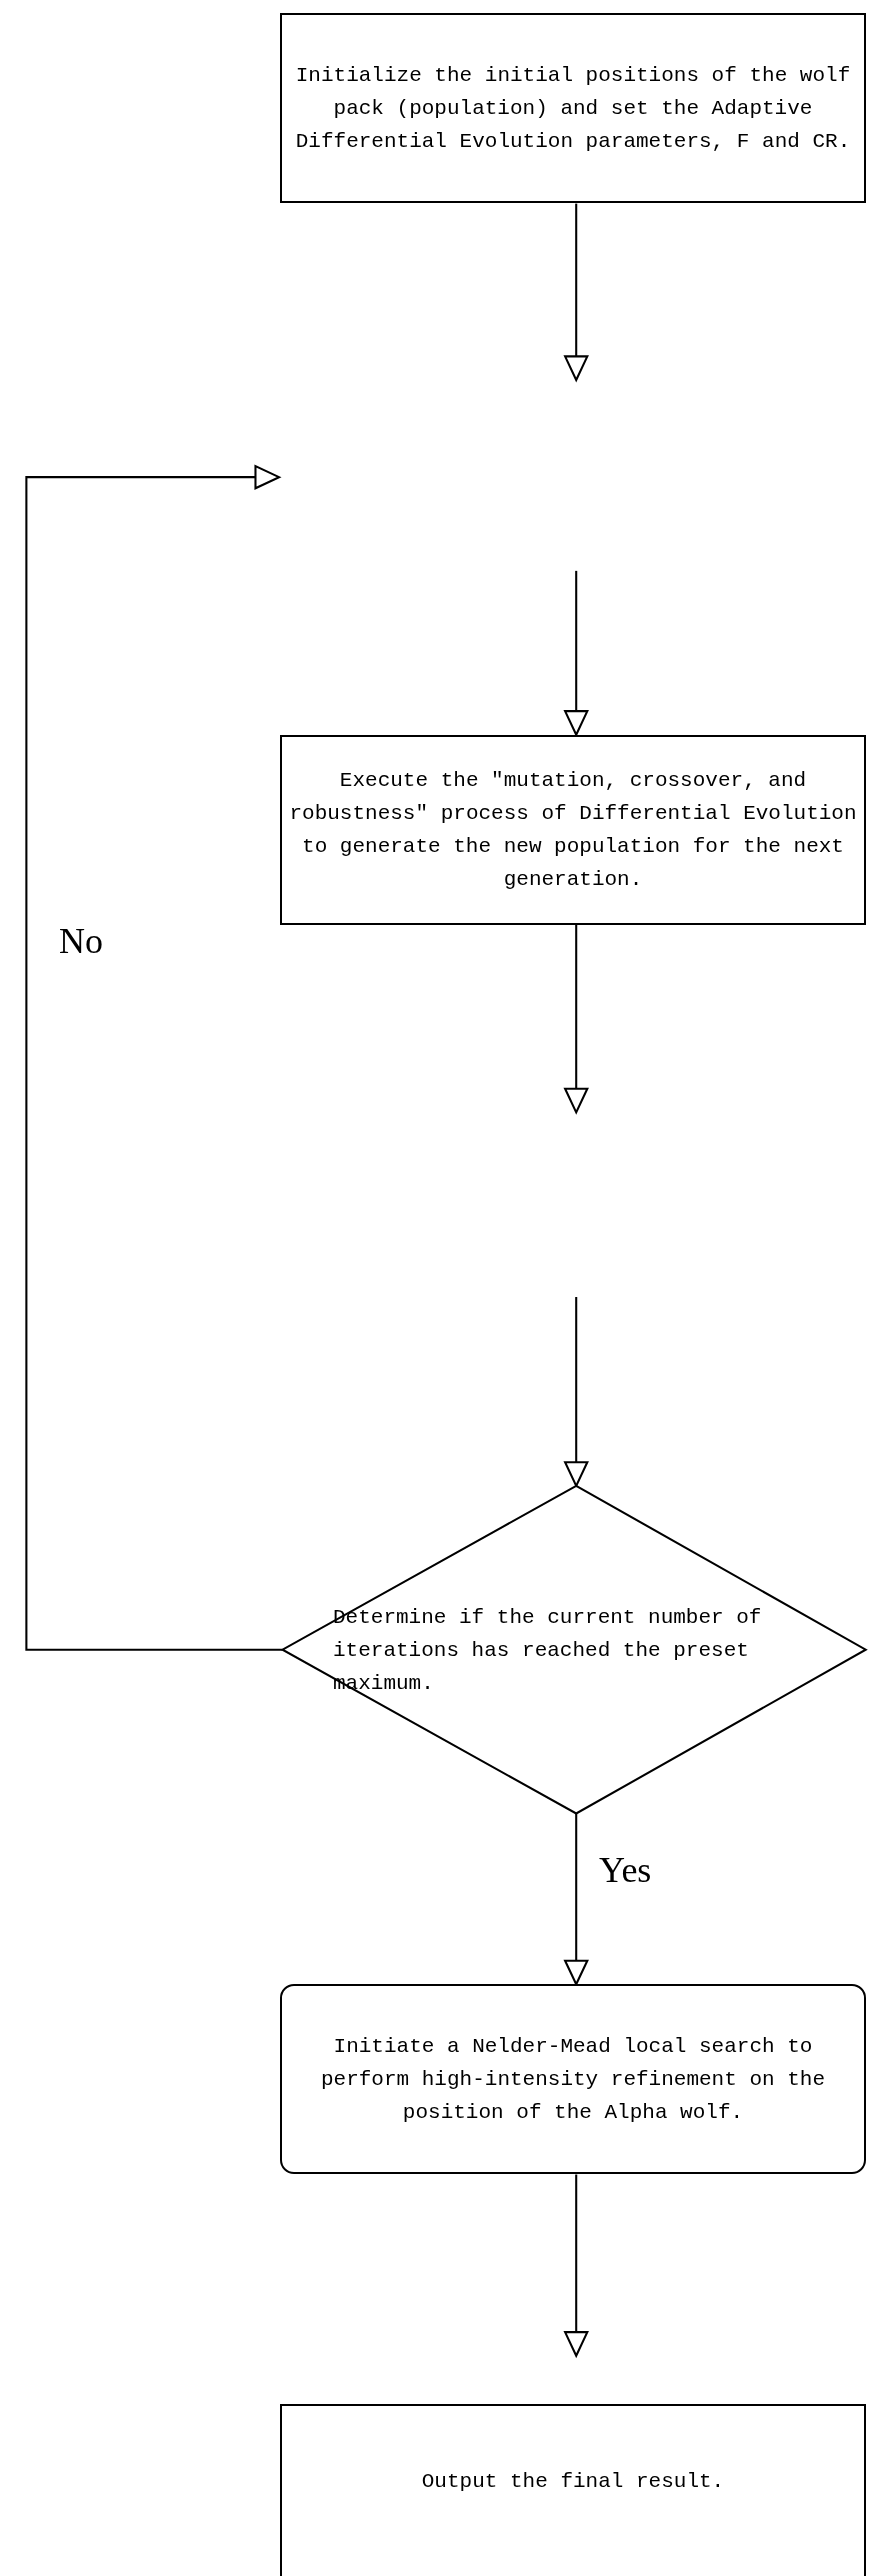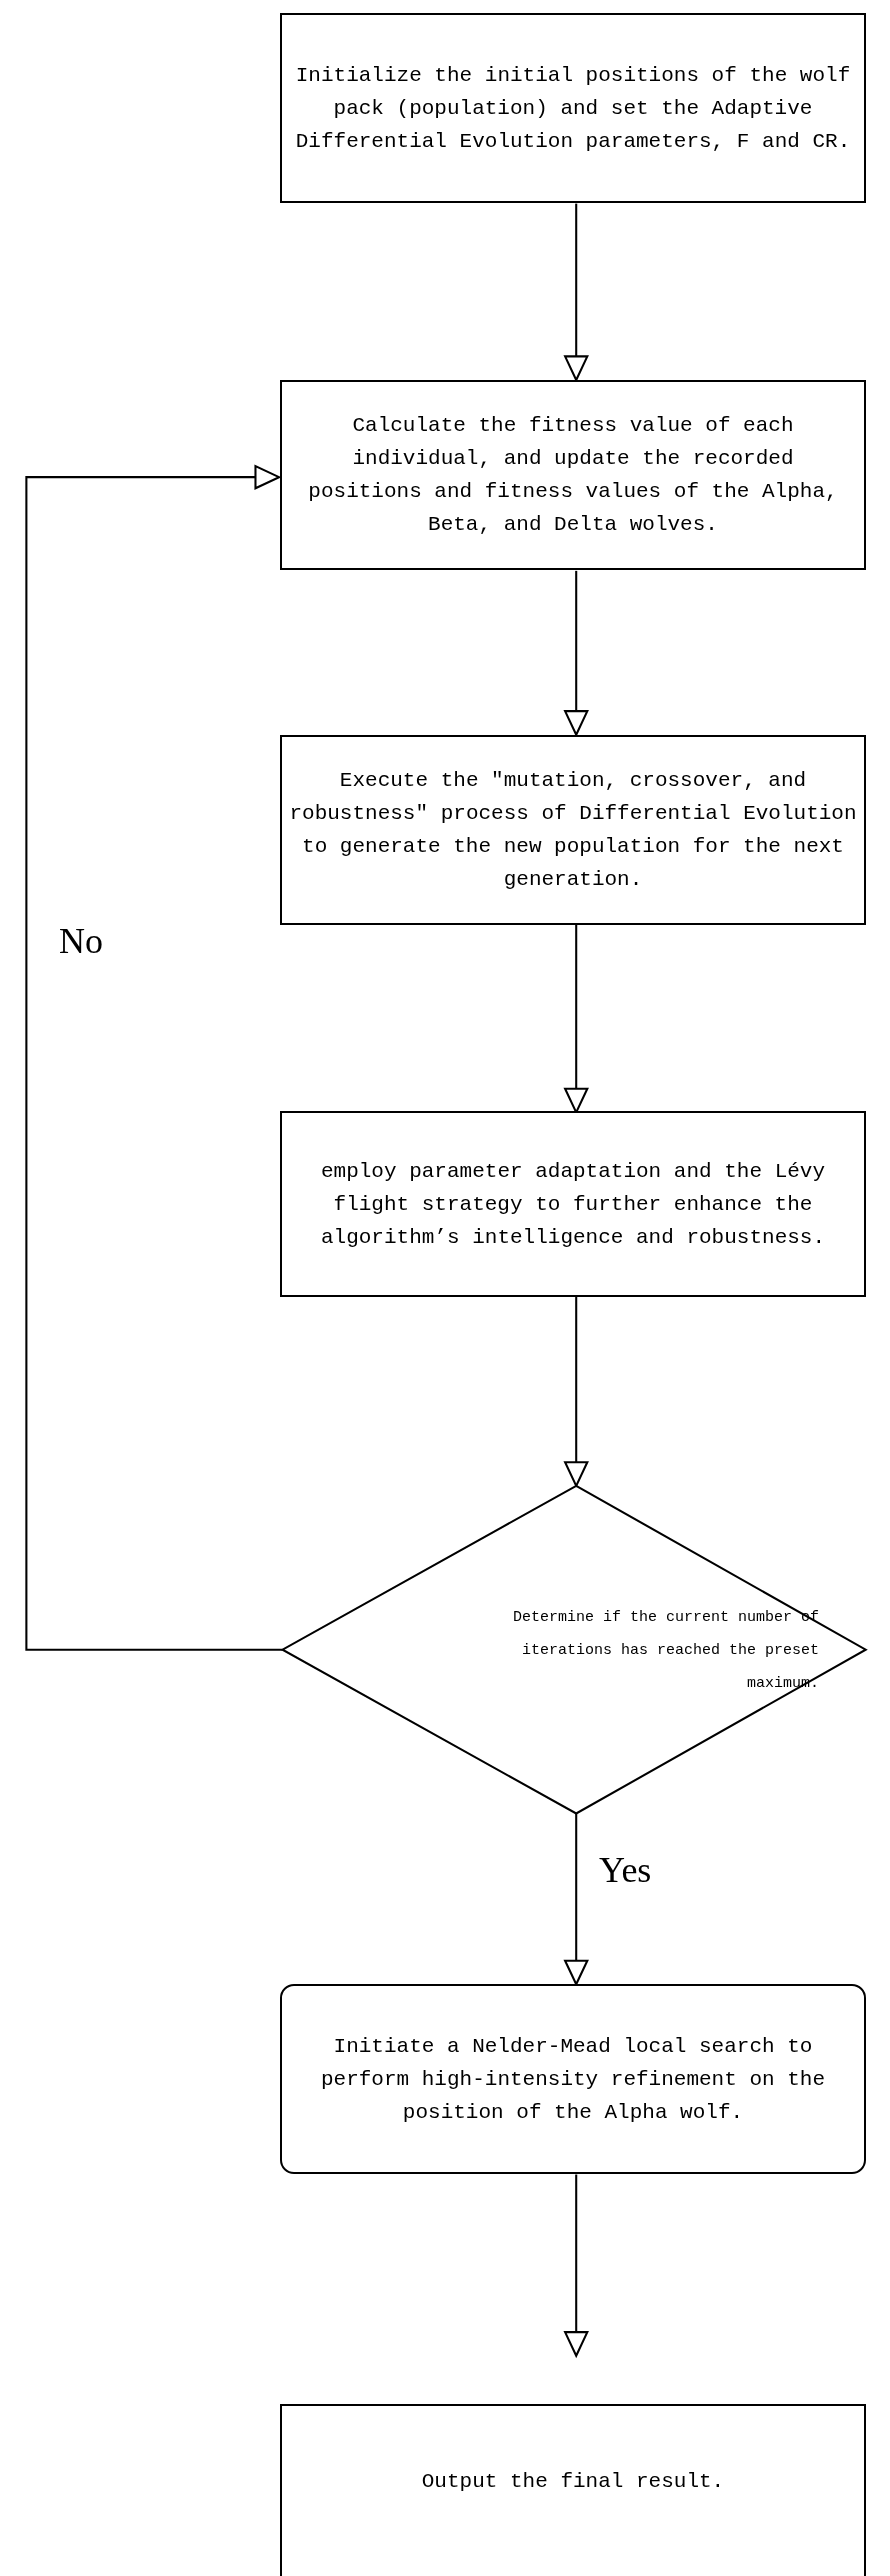--- a/index.html
+++ b/index.html
@@ -22,23 +22,23 @@
   .node-text{
     display:block;
     white-space:pre-line;
     text-align:center;
     font-size:21px;
     line-height:33px;
   }
   .decision-text{
     position:absolute;
     left:333px;top:1601px;width:486px;
-    text-align:right;
+    text-align:left;
     white-space:pre-line;
-    font-size:15px;line-height:33px;
+    font-size:21px;line-height:33px;
   }
   .branch-label{
     position:absolute;
     font-family:"Liberation Serif","DejaVu Serif",serif;
     font-size:36px;
     line-height:1;
   }
   #label-no{left:51px;top:923px;margin-left:8px;}
   #label-yes{left:566px;top:1852px;margin-left:33px;}
   #box-output{padding-bottom:36px;margin-top:48px;}
@@ -70,39 +70,28 @@
 
     <polygon fill="#fff" points="830,2140 1247,2376 830,2612 407,2376"></polygon>
   </svg>
 
   <div class="node" style="top:13px;height:190px;">
     <span class="node-text">Initialize the initial positions of the wolf
 pack (population) and set the Adaptive
 Differential Evolution parameters, F and CR.</span>
   </div>
 
-  <div class="node" style="top:380px;height:190px;">
-    <span class="node-text">Calculate the fitness value of each
-individual, and update the recorded
-positions and fitness values of the Alpha,
-Beta, and Delta wolves.</span>
-  </div>
 
   <div class="node" style="top:735px;height:190px;">
     <span class="node-text">Execute the ″mutation, crossover, and
 robustness″ process of Differential Evolution
 to generate the new population for the next
 generation.</span>
   </div>
 
-  <div class="node" style="top:1111px;height:186px;">
-    <span class="node-text">employ parameter adaptation and the Lévy
-flight strategy to further enhance the
-algorithm’s intelligence and robustness.</span>
-  </div>
 
   <div class="decision-text">Determine if the current number of
 iterations has reached the preset
 maximum.</div>
 
   <div class="node" style="top:1984px;height:190px;border-radius:14px;">
     <span class="node-text">Initiate a Nelder-Mead local search to
 perform high-intensity refinement on the
 position of the Alpha wolf.</span>
   </div>

